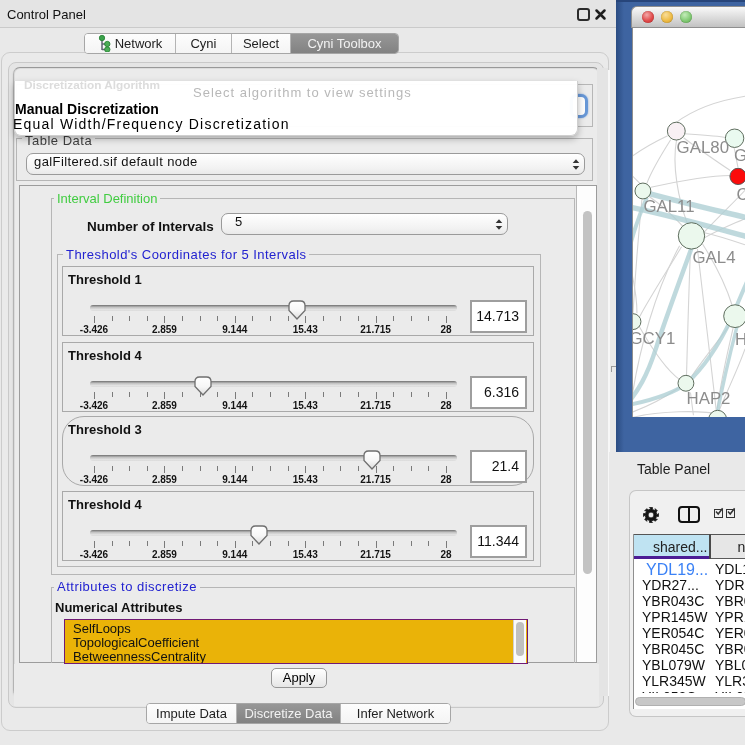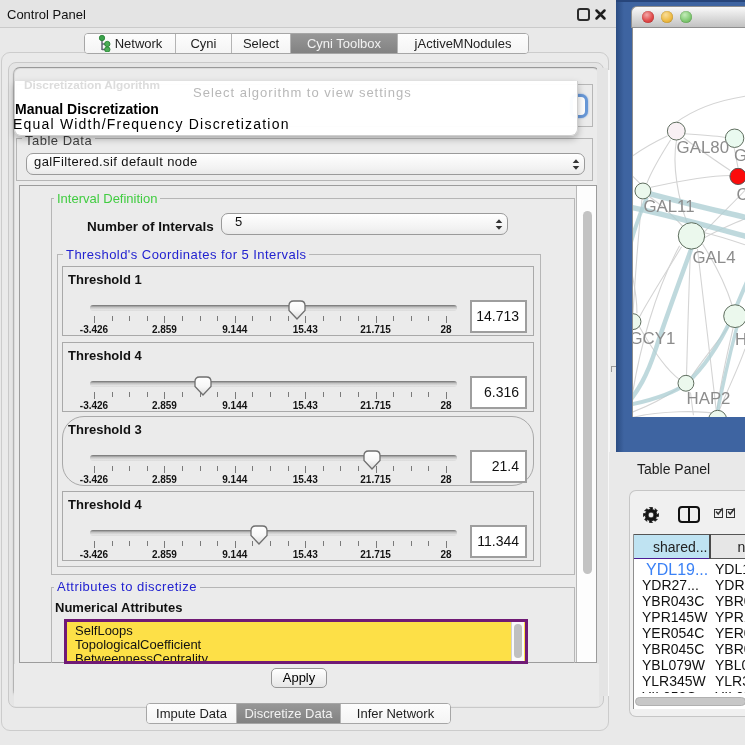--- a/index.html
+++ b/index.html
@@ -47,21 +47,20 @@
 <div class="seg" style="left:84px;top:33px;height:21px;">
   <div style="width:91px;"><svg width="13" height="18" style="vertical-align:-4px;margin-right:4px;">
         <path d="M4,4 V16 M4,10 H9 M4,15.5 H9" stroke="#5f6272" stroke-width="1.5" fill="none"></path>
         <circle cx="4" cy="4" r="2.7" fill="#3aa24a" stroke="#237d31" stroke-width="0.8"></circle>
         <circle cx="9.3" cy="10" r="2.7" fill="#4cae57" stroke="#237d31" stroke-width="0.8"></circle>
         <circle cx="9.3" cy="15.5" r="2.7" fill="#4cae57" stroke="#237d31" stroke-width="0.8"></circle>
       </svg>Network</div>
   <div style="width:56px;">Cyni</div>
   <div style="width:59px;">Select</div>
   <div class="sel" style="width:107px;">Cyni Toolbox</div>
-  <div style="width:130px;">jActiveMNodules</div>
 </div>
 
 <div class="grp" style="left:16px;top:84px;width:577px;height:43px;"></div>
 
 <div class="abs" style="left:570px;top:94px;width:18px;height:24px;background:#fdfdfd;border:3px solid rgba(95,145,212,0.95);border-radius:7px;box-shadow:0 0 2px rgba(95,145,212,0.8);"></div>
 
 <div class="grp" style="left:16px;top:138px;width:577px;height:43px;"></div>
 <div class="grplbl" style="left:22px;top:134px;color:#404040;letter-spacing:0.5px;">Table Data</div>
 <div class="combo" style="left:26px;top:153px;width:559px;height:22px;">
   <span class="ctext" style="letter-spacing:0.4px;">galFiltered.sif default node</span>
@@ -256,21 +255,21 @@
         </linearGradient>
       </defs>
     <path d="M1,5.5 Q1,1 5.5,1 L12.5,1 Q17,1 17,5.5 L17,10.5 L9,19 L1,10.5 Z" fill="url(#tg491)" stroke="#6f6f6f" stroke-width="1.3"></path>
     </svg>
   <div class="vbox">11.344</div>
 </div>
 
 <div class="grp" style="left:51px;top:587px;width:524px;height:76px;border-bottom:none;"></div>
 <div class="grplbl blue" style="left:54px;top:580px;letter-spacing:0.5px;text-align:center;">Attributes to discretize</div>
 <div class="abs" style="left:55px;top:600px;font-size:13px;font-weight:bold;color:#111;">Numerical Attributes</div>
-<div class="abs" style="left:64px;top:619px;width:464px;height:45px;background:#fde047;border:3px solid #701a75;overflow:hidden;">
+<div class="abs" style="left:64px;top:619px;width:464px;height:45px;background:#eab308;border:1px solid #701a75;overflow:hidden;">
   <div style="font-size:13px;color:#111;padding-left:8px;line-height:13.8px;padding-top:2px;">SelfLoops<br>TopologicalCoefficient<br>BetweennessCentrality</div>
   <div style="position:absolute;right:1px;top:0;width:13px;height:45px;background:#fafafa;border-left:1px solid #d0d0d0;"></div>
   <div style="position:absolute;right:3px;top:2px;width:8px;height:34px;background:#c0c0c0;border-radius:4px;"></div>
 </div>
 
 <div class="abs" style="left:14px;top:664px;width:585px;height:42px;background:#ebebeb;"></div>
 <div class="abs" style="left:271px;top:668px;width:56px;height:20px;background:linear-gradient(#ffffff,#e6e6e6);border:1px solid #969696;border-radius:5px;font-size:13px;color:#000;text-align:center;line-height:18px;">Apply</div>
 
 <div class="seg" style="left:146px;top:703px;height:21px;">
   <div style="width:90px;">Impute Data</div>
@@ -360,21 +359,21 @@
 <div class="abs" style="left:714px;top:509px;width:9px;height:9px;border:1.4px solid #333;"></div>
 <svg class="abs" style="left:714px;top:506px;" width="11" height="11">
     <path d="M2,5.5 L4.2,8 L8.6,2.2" stroke="#333" stroke-width="1.5" fill="none"></path>
   </svg>
 <div class="abs" style="left:726px;top:509px;width:9px;height:9px;border:1.4px solid #333;"></div>
 <svg class="abs" style="left:726px;top:506px;" width="11" height="11">
     <path d="M2,5.5 L4.2,8 L8.6,2.2" stroke="#333" stroke-width="1.5" fill="none"></path>
   </svg>
 
 <div class="abs" style="left:633px;top:534px;width:112px;height:160px;background:#ffffff;overflow:hidden;border-left:1px solid #8f8f8f;">
-  <div style="position:absolute;left:0;top:0;width:74.5px;height:25px;background:#bfe3f2;border-top:1px solid #555;border-bottom:1px solid #4c1d95;font-size:14px;color:#222;line-height:24px;padding-left:19px;">shared...</div>
+  <div style="position:absolute;left:0;top:0;width:74.5px;height:25px;background:#bfe3f2;border-top:1px solid #555;border-bottom:3px solid #4c1d95;font-size:14px;color:#222;line-height:24px;padding-left:19px;">shared...</div>
   <div style="position:absolute;left:76.5px;top:0;width:36px;height:25px;background:#e6e6e6;border-top:1px solid #555;border-bottom:1px solid #5a5a5a;font-size:14px;color:#222;line-height:24px;padding-left:27px;">na</div>
   <div style="position:absolute;left:74.5px;top:0;width:2px;height:25px;background:#4a4a4a;"></div>
   <div style="position:absolute;left:12px;top:27.4px;font-size:16px;color:#3b82f6;white-space:nowrap;">YDL19...</div>
   <div style="position:absolute;left:81px;top:27.4px;font-size:14px;color:#111;white-space:nowrap;">YDL194W</div>
   <div style="position:absolute;left:8px;top:43.3px;font-size:14px;color:#111;white-space:nowrap;">YDR27...</div>
   <div style="position:absolute;left:81px;top:43.3px;font-size:14px;color:#111;white-space:nowrap;">YDR277C</div>
   <div style="position:absolute;left:8px;top:59.3px;font-size:14px;color:#111;white-space:nowrap;">YBR043C</div>
   <div style="position:absolute;left:81px;top:59.3px;font-size:14px;color:#111;white-space:nowrap;">YBR043C</div>
   <div style="position:absolute;left:8px;top:75.2px;font-size:14px;color:#111;white-space:nowrap;">YPR145W</div>
   <div style="position:absolute;left:81px;top:75.2px;font-size:14px;color:#111;white-space:nowrap;">YPR145W</div>

